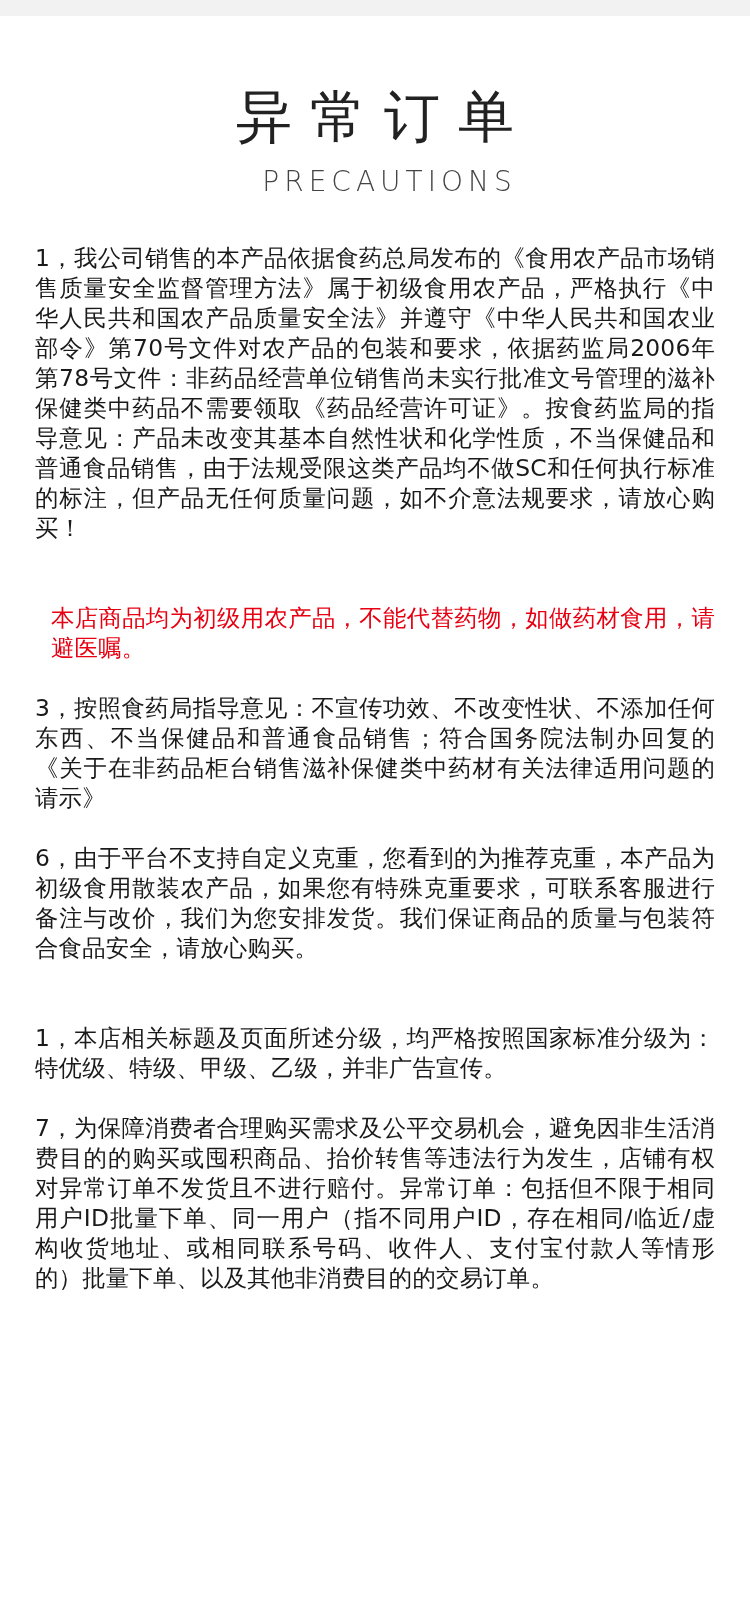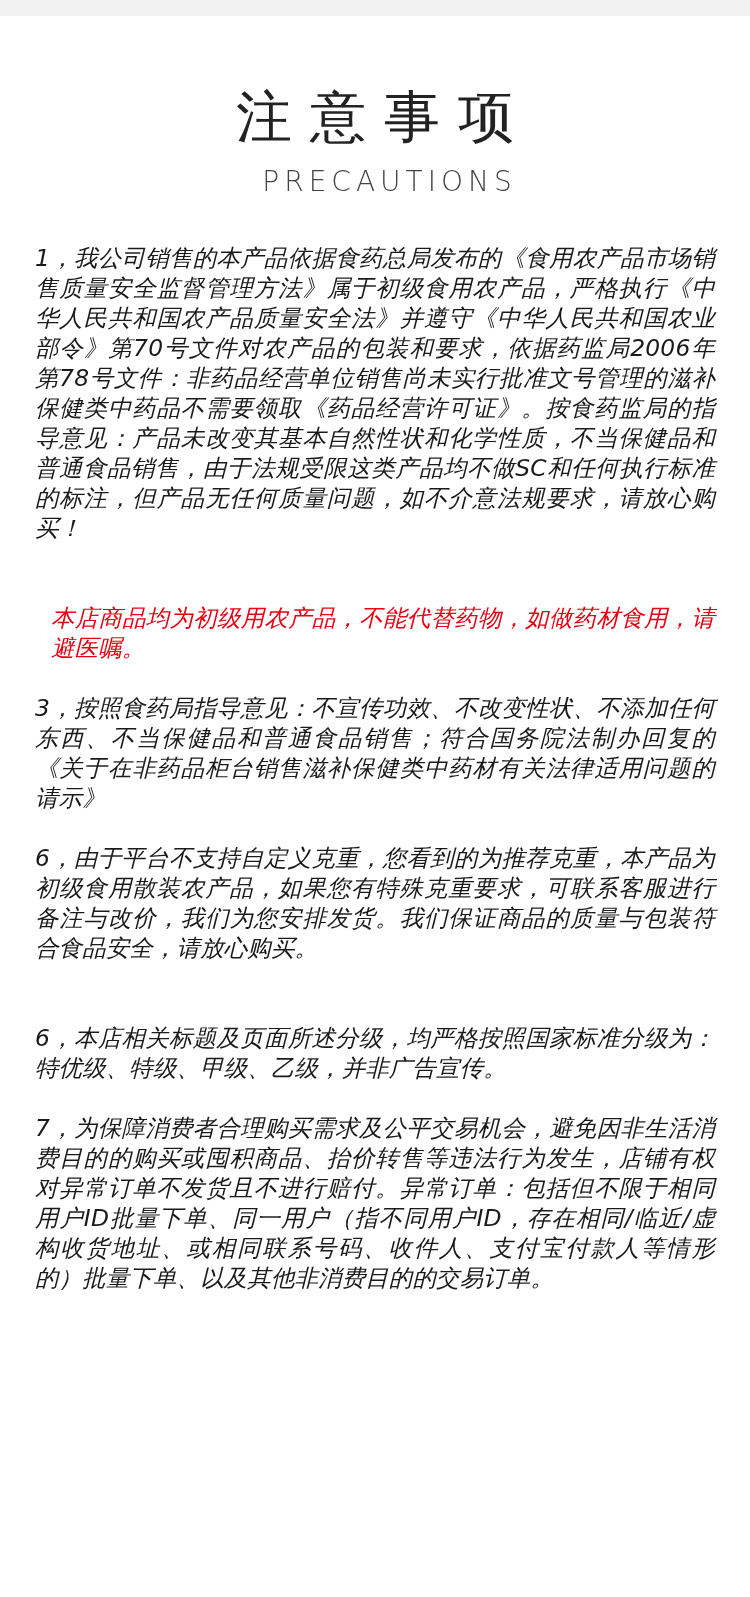--- a/index.html
+++ b/index.html
@@ -5,41 +5,41 @@
   html, body { margin: 0; padding: 0; background: #ffffff; }
   body { width: 750px; height: 1597px; position: relative; overflow: hidden;
          font-family: "DejaVu Sans", "Liberation Sans", sans-serif; color: #1a1a1a; }
   .topbar { position: absolute; left: 0; top: 0; width: 750px; height: 16px; background: #f2f2f2; }
   .title-cn { position: absolute; left: 0; top: 82px; width: 750px; text-align: center;
               font-size: 56px; font-weight: 300; letter-spacing: 18px; color: #222222;
               line-height: 70px; text-indent: 18px; }
   .title-en { position: absolute; left: 0; top: 164px; width: 750px; text-align: center;
               font-family: "DejaVu Sans", sans-serif; font-size: 28px; font-weight: 300;
               letter-spacing: 5px; color: #444444; line-height: 36px; text-indent: 5px; padding-left: 12px; }
-  .content { position: absolute; left: 35px; top: 243px; width: 680px; font-style: italic; }
+  .content { position: absolute; left: 35px; top: 243px; width: 680px; }
   .para { margin: 0; font-size: 23.4px; line-height: 30px; text-align: justify;
           letter-spacing: 0.2px; }
   .para.red { color: #e60012; margin-left: 16px; }
   .gap { height: 30px; }
 </style>
 </head>
 <body>
 
 <div class="topbar"></div>
 
-<h1 class="title-cn" style="margin:0;">注意事项</h1>
+<h1 class="title-cn" style="margin:0;">异常订单</h1>
 <div class="title-en">PRECAUTIONS</div>
 
 <div class="content">
   <p class="para">1，我公司销售的本产品依据食药总局发布的《食用农产品市场销售质量安全监督管理方法》属于初级食用农产品，严格执行《中华人民共和国农产品质量安全法》并遵守《中华人民共和国农业部令》第70号文件对农产品的包装和要求，依据药监局2006年第78号文件：非药品经营单位销售尚未实行批准文号管理的滋补保健类中药品不需要领取《药品经营许可证》。按食药监局的指导意见：产品未改变其基本自然性状和化学性质，不当保健品和普通食品销售，由于法规受限这类产品均不做SC和任何执行标准的标注，但产品无任何质量问题，如不介意法规要求，请放心购买！</p>
   <div class="gap"></div>
   <div class="gap"></div>
   <p class="para red">本店商品均为初级用农产品，不能代替药物，如做药材食用，请避医嘱。</p>
   <div class="gap"></div>
   <p class="para">3，按照食药局指导意见：不宣传功效、不改变性状、不添加任何东西、不当保健品和普通食品销售；符合国务院法制办回复的《关于在非药品柜台销售滋补保健类中药材有关法律适用问题的请示》</p>
   <div class="gap"></div>
   <p class="para">6，由于平台不支持自定义克重，您看到的为推荐克重，本产品为初级食用散装农产品，如果您有特殊克重要求，可联系客服进行备注与改价，我们为您安排发货。我们保证商品的质量与包装符合食品安全，请放心购买。</p>
   <div class="gap"></div>
   <div class="gap"></div>
-  <p class="para">6，本店相关标题及页面所述分级，均严格按照国家标准分级为：特优级、特级、甲级、乙级，并非广告宣传。</p>
+  <p class="para">1，本店相关标题及页面所述分级，均严格按照国家标准分级为：特优级、特级、甲级、乙级，并非广告宣传。</p>
   <div class="gap"></div>
   <p class="para">7，为保障消费者合理购买需求及公平交易机会，避免因非生活消费目的的购买或囤积商品、抬价转售等违法行为发生，店铺有权对异常订单不发货且不进行赔付。异常订单：包括但不限于相同用户ID批量下单、同一用户（指不同用户ID，存在相同/临近/虚构收货地址、或相同联系号码、收件人、支付宝付款人等情形的）批量下单、以及其他非消费目的的交易订单。</p>
 </div>
 
 </body></html>

